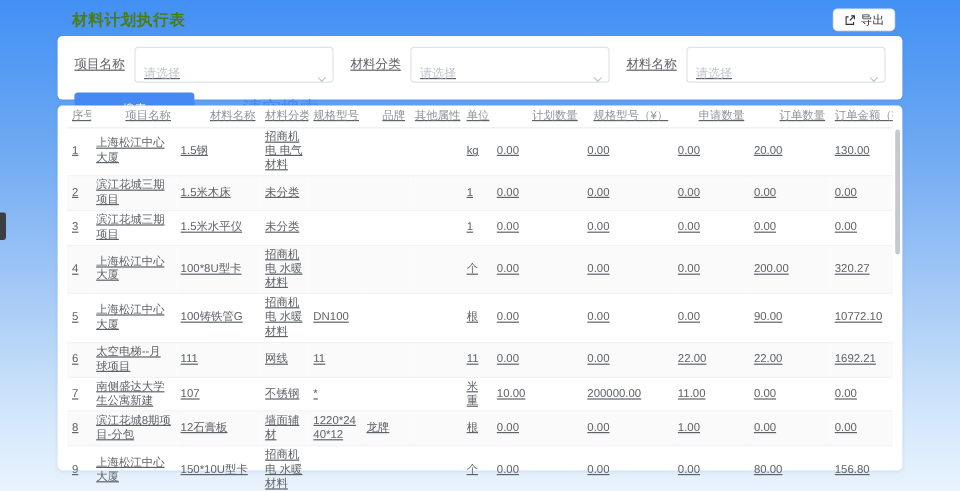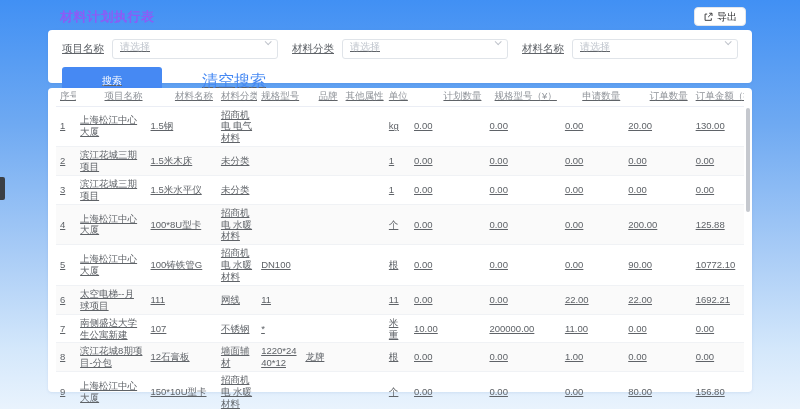--- a/index.html
+++ b/index.html
@@ -3,39 +3,39 @@
 <meta charset="utf-8">
 <style>
   * { box-sizing: border-box; margin: 0; padding: 0; }
   html,body { width:800px; height:409px; overflow:hidden; }
   body {
     position:relative;
     font-family:"Liberation Sans","DejaVu Sans",sans-serif;
     background:linear-gradient(180deg,#4190f4 0%,#6ea9f2 30%,#a9ccf6 62%,#d3e7fb 85%,#e9f3fd 100%);
     color:#5f6368;
   }
-  .page-title{ position:absolute; left:60px; top:8px; font-size:13px; font-weight:700; color:#8b5cf6; letter-spacing:.5px; }
+  .page-title{ position:absolute; left:60px; top:8px; font-size:13px; font-weight:700; color:#4d7c0f; letter-spacing:.5px; }
   .export-btn{
     position:absolute; right:54px; top:7px; height:19px;
     display:inline-flex; align-items:center; gap:4px;
     background:#fff; border:1px solid #e3e6eb; border-radius:4px;
     font-size:10px; color:#303133; padding:0 8px; cursor:pointer;
     font-family:inherit;
   }
   .export-btn svg{ display:block; }
   .side-tab{ position:absolute; left:0; top:177px; width:5px; height:23px; background:#3b3f45; border-radius:0 2px 2px 0; }
 
   .card{ position:absolute; left:48px; width:704px; background:#fff; border-radius:4px; box-shadow:0 1px 3px rgba(30,80,160,.10);text-decoration:underline; }
   .filters-card{ top:30px; height:53px; padding:9px 14px 7px 14px; }
   .filter-row{ display:flex; align-items:center; gap:14px; }
   .filter-group{ display:flex; align-items:center; flex:1; }
   .filter-label{ font-size:10.5px; color:#5f6368; white-space:nowrap; margin-right:8px; }
   .select{
-    flex:1; height:20px; border:1px solid #e0e4e9; border-radius:3px;
-    display:flex; align-items:flex-start; justify-content:space-between;
+    flex:1; height:30px; border:1px solid #e0e4e9; border-radius:3px;
+    display:flex; align-items:flex-end; justify-content:space-between;
     padding:0 7px; background:#fff; cursor:pointer;
   }
   .select .placeholder{ font-size:10px; color:#bfc4cc; }
   .chevron{ width:5px; height:5px; border-right:1px solid #c0c4cc; border-bottom:1px solid #c0c4cc; transform:rotate(45deg) translateY(-1px); }
   .actions-row{ display:flex; align-items:center; margin-top:8px; }
   .search-btn{
     width:100px; height:28px; background:var(--accent,#4689f3); color:#fff;
     border:none; border-radius:3px; font-size:10px; cursor:pointer; font-family:inherit;
   }
   .clear-link{ margin-left:40px; font-size:16px; color:var(--accent,#4689f3); cursor:pointer; text-decoration:none; }
@@ -188,21 +188,21 @@
           <td>100*8U型卡</td>
           <td>招商机电 水暖材料</td>
           <td></td>
           <td></td>
           <td></td>
           <td>个</td>
           <td>0.00</td>
           <td>0.00</td>
           <td>0.00</td>
           <td>200.00</td>
-          <td>125.88</td>
+          <td>320.27</td>
         </tr>
         <tr>
           <td>5</td>
           <td>上海松江中心大厦</td>
           <td>100铸铁管G</td>
           <td>招商机电 水暖材料</td>
           <td>DN100</td>
           <td></td>
           <td></td>
           <td>根</td>

